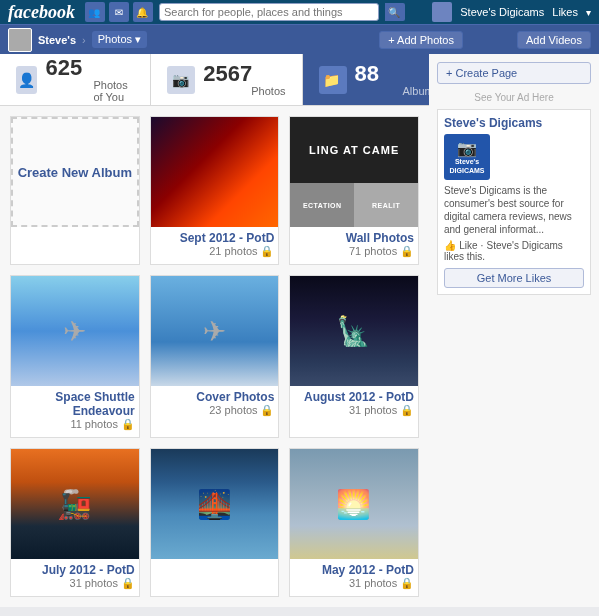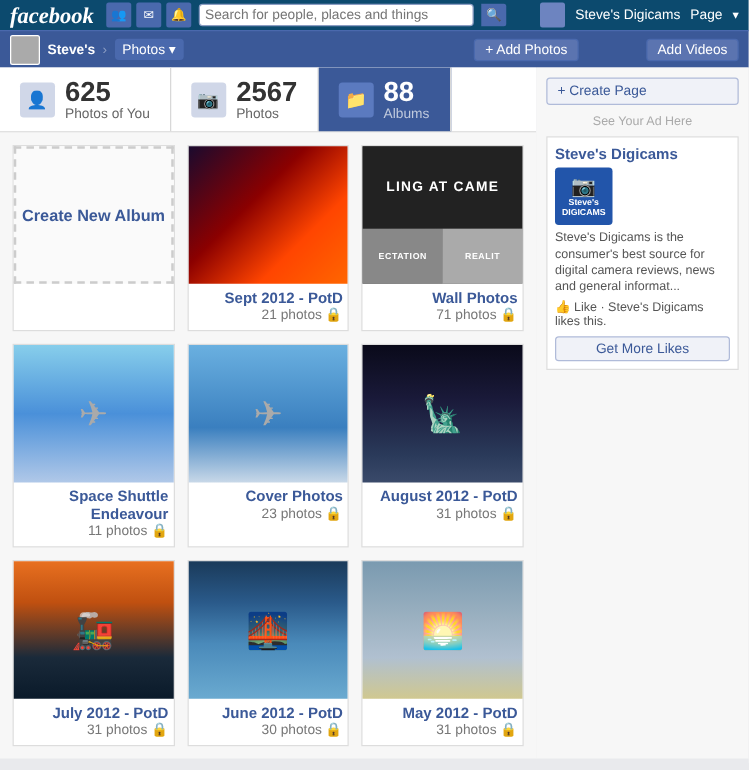--- a/index.html
+++ b/index.html
@@ -180,20 +180,21 @@
       font-weight: bold;
       color: #333;
       line-height: 1;
     }
     .stat-item.active .stat-number {
       color: white;
     }
     .stat-label {
       font-size: 11px;
       color: #666;
+      margin-left: 48px;
     }
     .stat-item.active .stat-label {
       color: #c0cadd;
     }
 
     
     #albums-area {
       background: #f7f7f7;
       padding: 10px;
     }
@@ -380,21 +381,21 @@
   <div class="nav-icons">
     <div class="nav-icon-box">👥</div>
     <div class="nav-icon-box">✉</div>
     <div class="nav-icon-box">🔔</div>
   </div>
   <input class="search-bar" type="text" placeholder="Search for people, places and things" style="">
   <button class="search-btn">🔍</button>
   <div class="right-nav">
     <div class="profile-thumb"></div>
     <span class="nav-link">Steve's Digicams</span>
-    <span class="nav-link">Page</span>
+    <span class="nav-link">Likes</span>
     <span style="color:white;font-size:10px;">▾</span>
   </div>
 </div>
 
 <div id="sub-nav">
   <div class="profile-mini"></div>
   <span class="profile-name">Steve's</span>
   <span class="breadcrumb-sep">›</span>
   <button class="photos-btn">
     <span>Photos ▾</span>
@@ -502,24 +503,20 @@
           <div class="album-info">
             <div class="album-title">July 2012 - PotD</div>
             <div class="album-meta">31 photos 🔒</div>
           </div>
         </div>
 
         <div class="album-item">
           <div class="album-thumb img-venice">
             <div style="width:100%;height:100%;display:flex;align-items:center;justify-content:center;color:#ccc;font-size:28px;">🌉</div>
           </div>
-          <div class="album-info">
-            <div class="album-title">June 2012 - PotD</div>
-            <div class="album-meta">30 photos 🔒</div>
-          </div>
         </div>
 
         <div class="album-item">
           <div class="album-thumb img-beach">
             <div style="width:100%;height:100%;display:flex;align-items:center;justify-content:center;color:#ccc;font-size:28px;">🌅</div>
           </div>
           <div class="album-info">
             <div class="album-title">May 2012 - PotD</div>
             <div class="album-meta">31 photos 🔒</div>
           </div>

